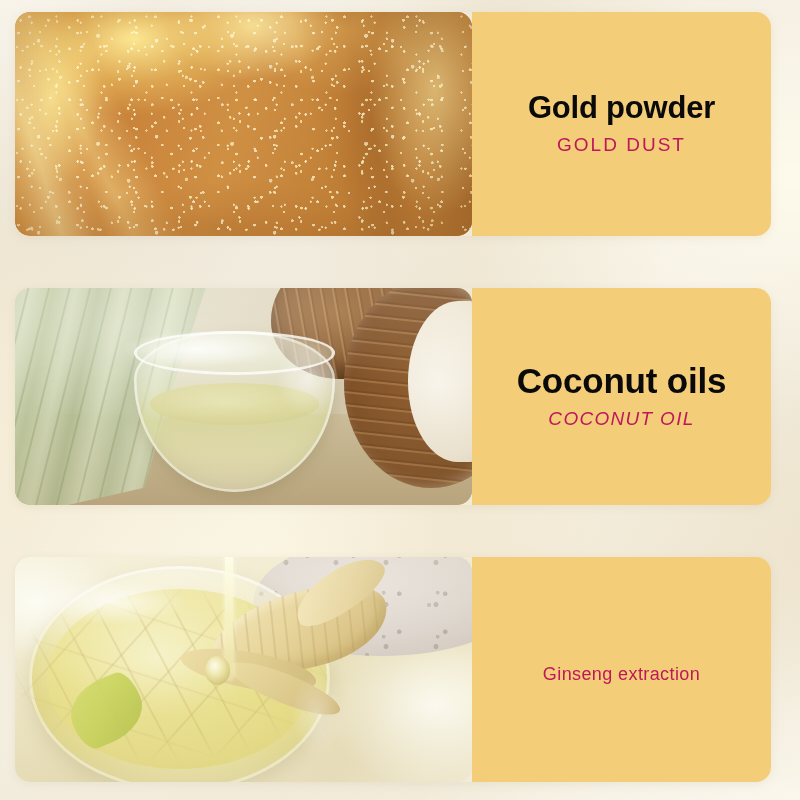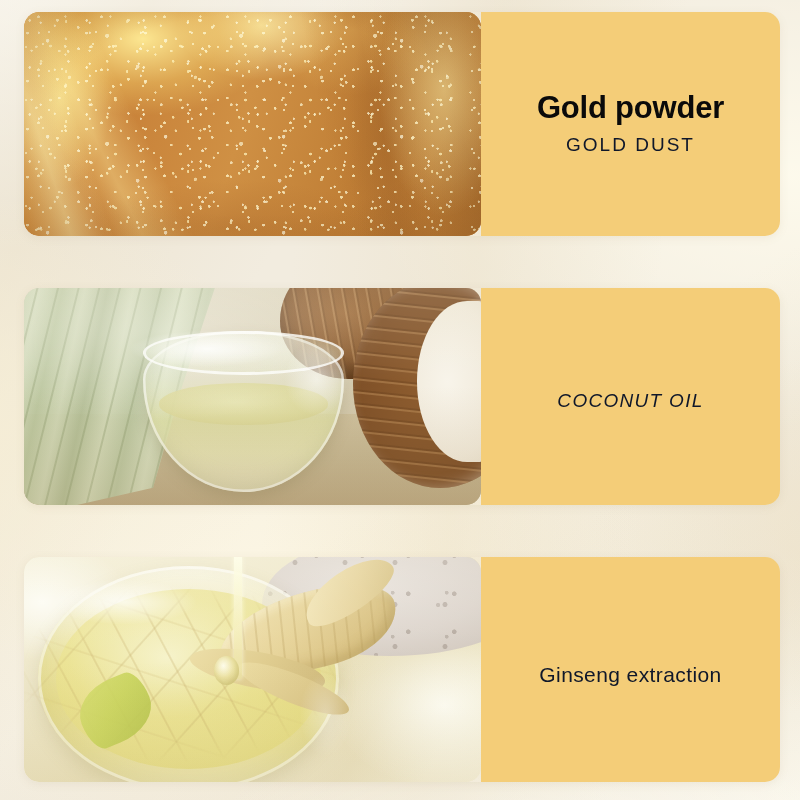--- a/index.html
+++ b/index.html
@@ -43,21 +43,21 @@
   .bg-s3 {
     background:
       radial-gradient(ellipse 46% 30% at 8% 52%, rgba(246,238,214,0.95) 0%, rgba(246,238,214,0) 70%),
       radial-gradient(ellipse 50% 26% at 62% 96%, rgba(255,255,250,0.9) 0%, rgba(255,255,250,0) 68%),
       radial-gradient(ellipse 40% 24% at 95% 62%, rgba(238,226,198,0.6) 0%, rgba(238,226,198,0) 70%);
   }
 
   
   .card {
     position: absolute;
-    left: 24px;
+    left: 15px;
     width: 756px;
     border-radius: 15px;
     overflow: hidden;
     display: flex;
     box-shadow: 0 2px 10px rgba(150,130,90,0.10);
   }
   #card-0 { top: 12px;  height: 224px; }
   #card-1 { top: 288px; height: 217px; }
   #card-2 { top: 557px; height: 225px; }
 
@@ -78,33 +78,33 @@
     justify-content: center;
   }
   .panel-title {
     color: #0a0a0a;
     font-weight: bold;
     letter-spacing: -0.2px;
     line-height: 1.05;
     white-space: nowrap;
   }
   .panel-sub {
-    color: #0f172a;
+    color: #be185d;
     white-space: nowrap;
     line-height: 1.1;
   }
 
   #card-0 .panel-title { font-size: 31px; }
   #card-0 .panel-sub   { font-size: 19px; letter-spacing: 2.0px; margin-top: 11px; }
 
   #card-1 .panel-title { font-size: 35px; }
   #card-1 .panel-sub   { font-size: 19px; letter-spacing: 1.3px; margin-top: 9px; font-style: italic; }
 
   #card-2 .panel-title { font-size: 31px; }
-  #card-2 .panel-sub   { font-size: 21px; letter-spacing: 0.4px; margin-top: 11px; text-align: center; }
+  #card-2 .panel-sub   { font-size: 18px; letter-spacing: 0.4px; margin-top: 11px; text-align: center; }
 
   
   .ph-gold { background: #c8863f; }
   .ph-gold .lay { position: absolute; inset: 0; }
   .gold-base {
     background:
       linear-gradient(106deg, #d9953f 0%, #c9833a 26%, #cf9044 48%, #c07f36 72%, #b87a35 100%);
   }
   .gold-swirl {
     background:
@@ -507,20 +507,21 @@
     <div class="lay coco-half-fiber"></div>
     <div class="lay coco-half-flesh"></div>
     <div class="lay coco-bowl"></div>
     <div class="lay coco-bowl-rim"></div>
     <div class="lay coco-bowl-oil"></div>
     <div class="lay coco-hl"></div>
     <div class="lay coco-wash"></div>
   </div>
 
   <div class="card-panel">
+    <div class="panel-title">Coconut oils</div>
     <div class="panel-sub">COCONUT OIL</div>
   </div>
 </div>
 
 <div class="card" id="card-2">
 
   <div class="card-photo ph-gin" aria-label="Ginseng root in a glass bowl of pale yellow extract liquid being poured">
     <div class="lay gin-bg"></div>
     <div class="lay gin-silk"></div>
     <div class="lay gin-stone"></div>

